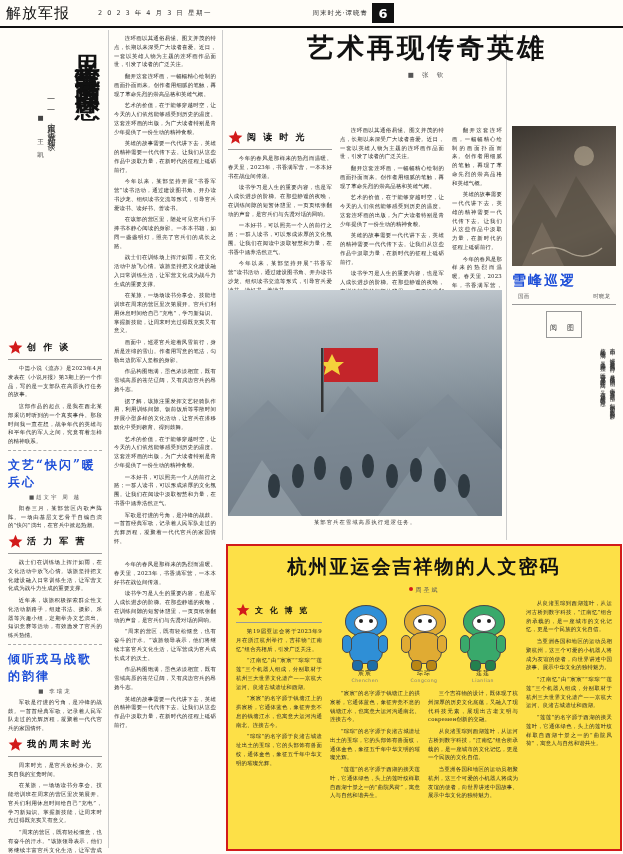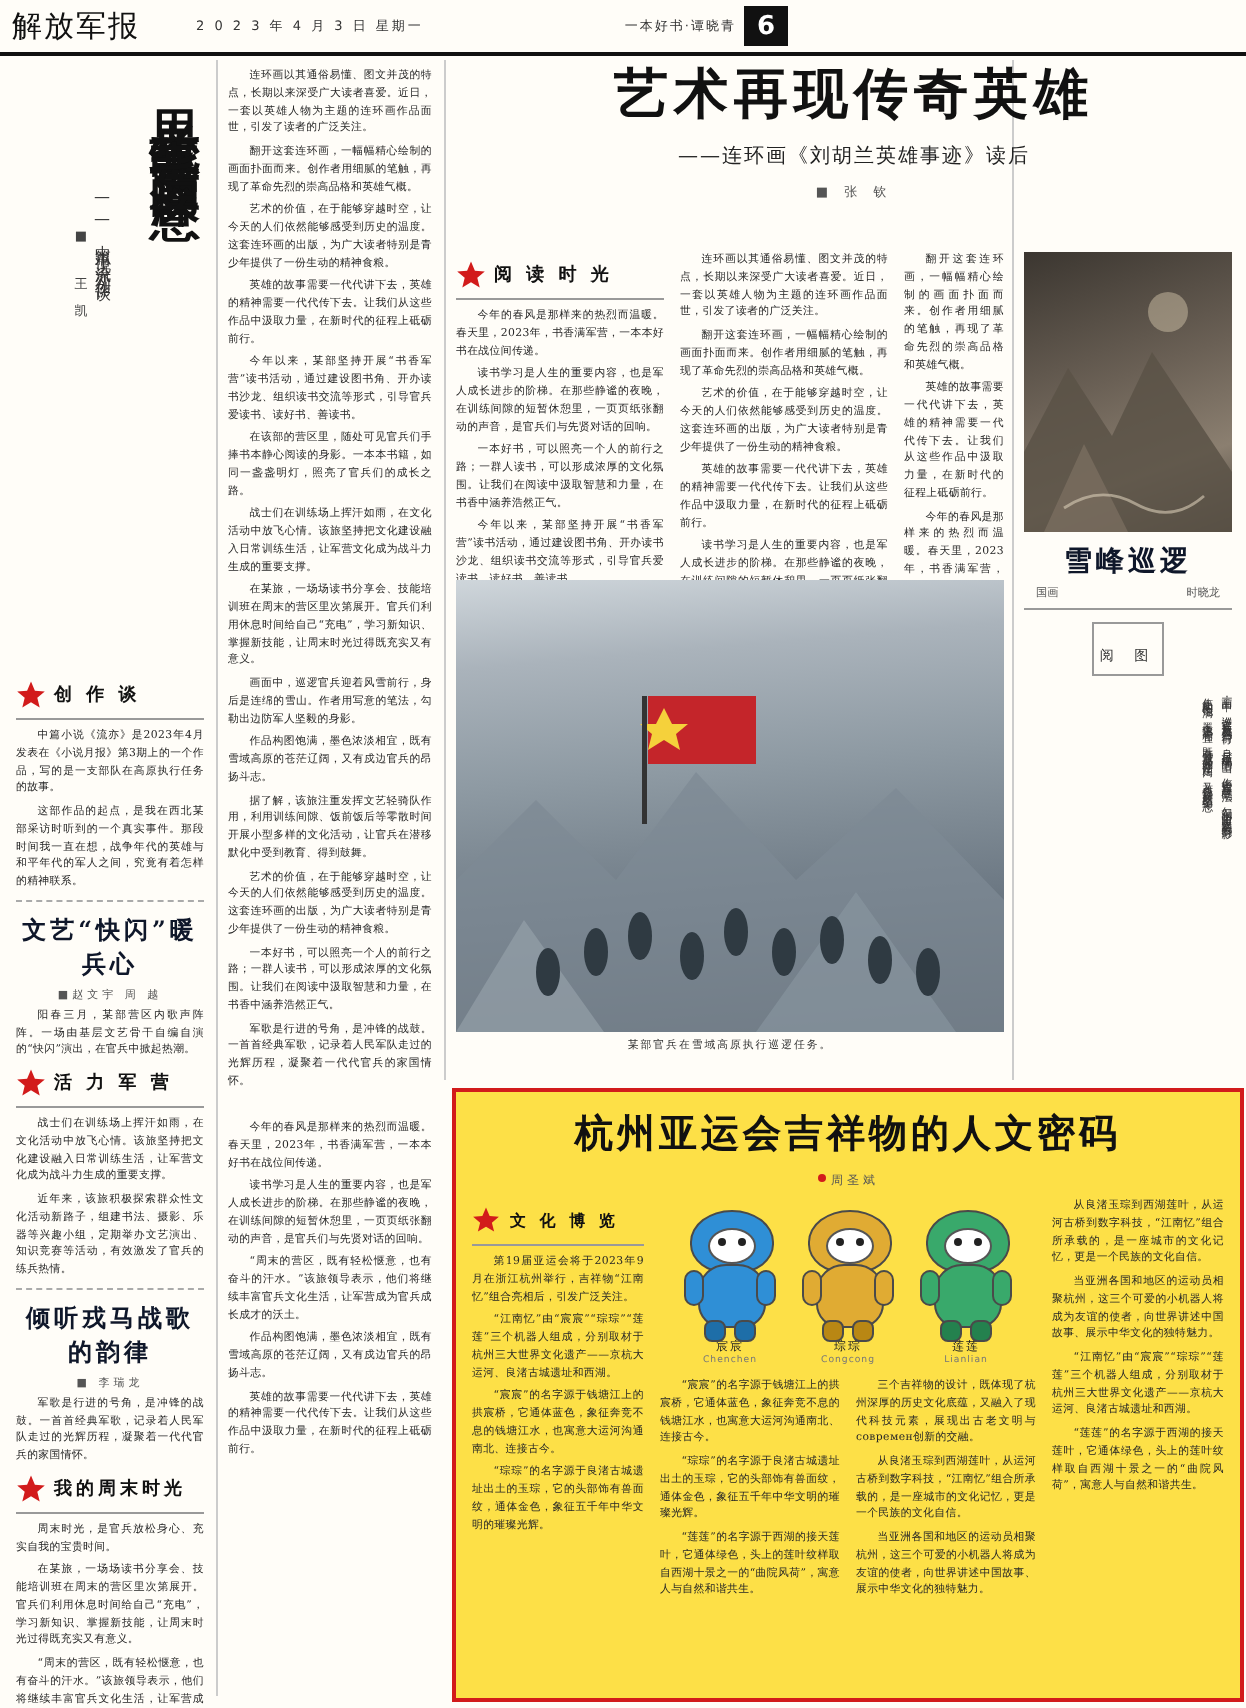--- a/index.html
+++ b/index.html
@@ -92,21 +92,21 @@
   .star-label{
     font-family:"DejaVu Serif","Liberation Serif",serif;
     font-weight:bold;font-size:9px;letter-spacing:2px;color:#111;
   }
   .rule{height:1px;background:#999;margin:3px 0 4px 0;}
   .rule-d{height:0;border-top:1px dashed #aaa;margin:4px 0;}
 
   .mid-head{
     font-family:"DejaVu Serif","Liberation Serif",serif;
     font-weight:bold;font-size:12px;letter-spacing:2px;
-    text-align:center;color:#0f172a;margin:6px 0 3px 0;
+    text-align:left;color:#1d4ed8;margin:6px 0 3px 0;
   }
   .small-byline{font-size:5.5px;text-align:center;color:#555;letter-spacing:2px;margin-bottom:3px;}
 
   
   #main-head{left:236px;top:32px;width:382px;}
   .main-title{
     font-family:"DejaVu Serif","Liberation Serif",serif;
     font-weight:bold;font-size:27px;letter-spacing:3px;
     text-align:center;color:#111;line-height:1.18;
   }
@@ -180,21 +180,21 @@
   .colrule{position:absolute;width:1px;background:#ccc;}
 </style>
 </head>
 <body>
 
 <div class="page">
 
   <div class="masthead">
     <div class="paper-logo">解放军报</div>
     <div class="issue-info">2 0 2 3 年 4 月 3 日    星期一</div>
-    <div class="editor-info">一本好书·谭晓青</div>
+    <div class="editor-info">周末时光·谭晓青</div>
     <div class="page-num">6</div>
   </div>
 
   <div class="colrule" style="left:108px;top:30px;height:818px;"></div>
   <div class="colrule" style="left:222px;top:30px;height:510px;"></div>
   <div class="colrule" style="left:506px;top:30px;height:510px;"></div>
 
   <div class="col" id="col-left-head">
     <div style="display:flex;flex-direction:row-reverse;">
       <div class="big-vhead">思考故事背后的深意</div>
@@ -279,21 +279,20 @@
       <p>作品构图饱满，墨色浓淡相宜，既有雪域高原的苍茫辽阔，又有戍边官兵的昂扬斗志。</p>
       <p>据了解，该旅注重发挥文艺轻骑队作用，利用训练间隙、饭前饭后等零散时间开展小型多样的文化活动，让官兵在潜移默化中受到教育、得到鼓舞。</p>
       <p>艺术的价值，在于能够穿越时空，让今天的人们依然能够感受到历史的温度。这套连环画的出版，为广大读者特别是青少年提供了一份生动的精神食粮。</p>
       <p>一本好书，可以照亮一个人的前行之路；一群人读书，可以形成浓厚的文化氛围。让我们在阅读中汲取智慧和力量，在书香中涵养浩然正气。</p>
       <p>军歌是行进的号角，是冲锋的战鼓。一首首经典军歌，记录着人民军队走过的光辉历程，凝聚着一代代官兵的家国情怀。</p>
     </div>
   </div>
 
   <div class="col" id="main-head">
     <div class="main-title">艺术再现传奇英雄</div>
-    <div class="main-sub">——连环画《刘胡兰英雄事迹》读后</div>
     <div class="main-author">■ 张 钦</div>
   </div>
 
   <div class="col" style="left:228px;top:126px;width:104px;">
     <div class="star-head">
       <span class="star">
         <svg width="15" height="15" viewBox="0 0 20 20">
             <polygon points="10,1 12.6,7.1 19.2,7.6 14.2,11.9 15.8,18.3 10,14.8 4.2,18.3 5.8,11.9 0.8,7.6 7.4,7.1" fill="#d21b1b"></polygon>
           </svg>
       </span>

